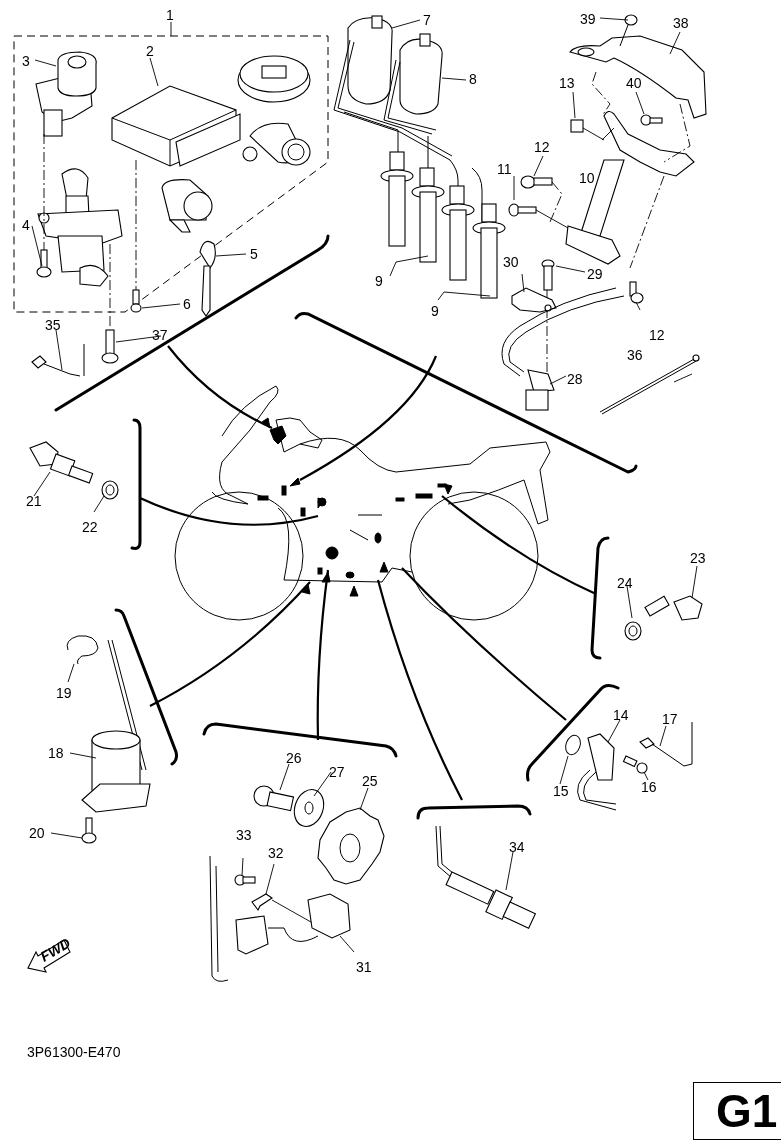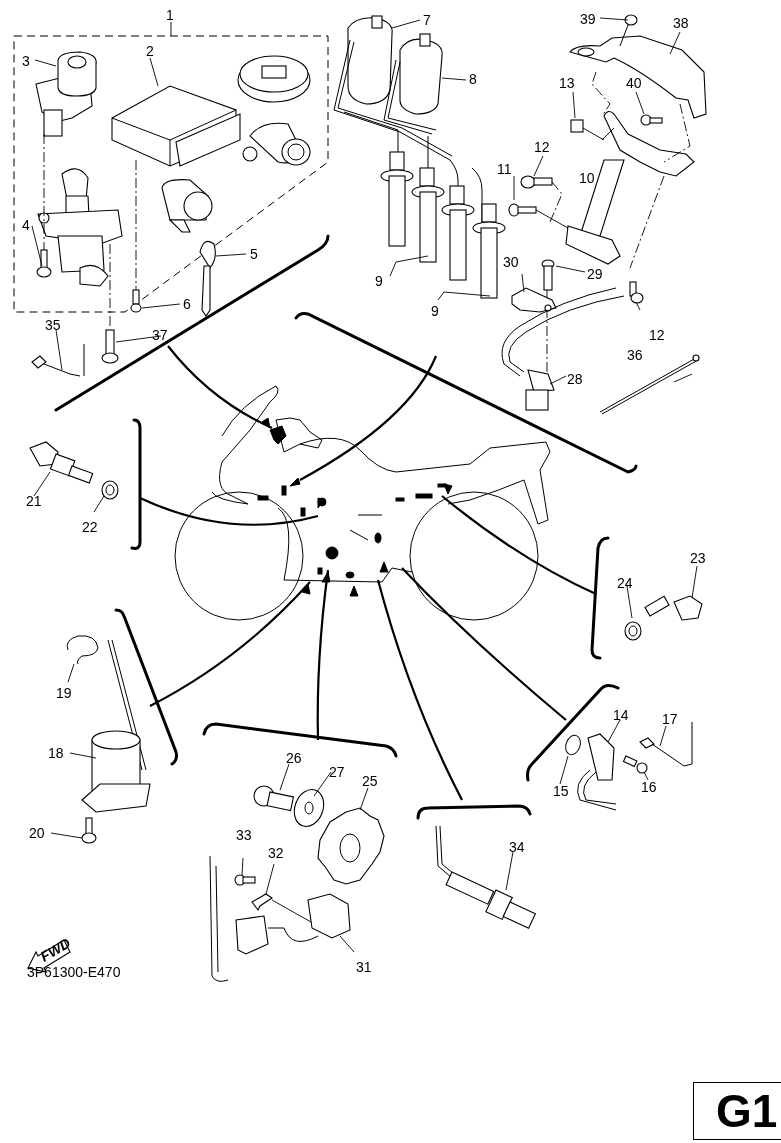--- a/index.html
+++ b/index.html
@@ -8,21 +8,21 @@
   #diagram { position:absolute; left:0; top:0; width:781px; height:1143px; }
   .lbl { font-family:"Liberation Sans", sans-serif; font-size:14px; fill:#000; }
   .part { fill:#fff; stroke:#000; stroke-width:1.1; }
   .thin { fill:none; stroke:#000; stroke-width:1; }
   .bracket { fill:none; stroke:#000; stroke-width:3; stroke-linecap:round; }
   .leader { fill:none; stroke:#000; stroke-width:0.9; }
   .heavy { fill:none; stroke:#000; stroke-width:2.2; }
   .dash { fill:none; stroke:#000; stroke-width:1; stroke-dasharray:8 5; }
   .chain { fill:none; stroke:#000; stroke-width:0.9; stroke-dasharray:10 3 2 3; }
   .blk { fill:#000; stroke:#000; }
-  #ref-code { position:absolute; left:27px; top:964px; font-size:14px; }
+  #ref-code { position:absolute; left:27px; top:1044px; font-size:14px; }
   #page-badge { position:absolute; left:693px; top:1082px; width:110px; height:58px;
                 border:1.5px solid #000; background:#fff; box-sizing:border-box;
                 font-weight:bold; font-size:46px; line-height:56px; padding-left:22px;
                 font-family:"Liberation Sans", sans-serif; }
 </style>
 </head>
 <body>
 
 <svg id="diagram" viewBox="0 0 781 1143" xmlns="http://www.w3.org/2000/svg">
 

